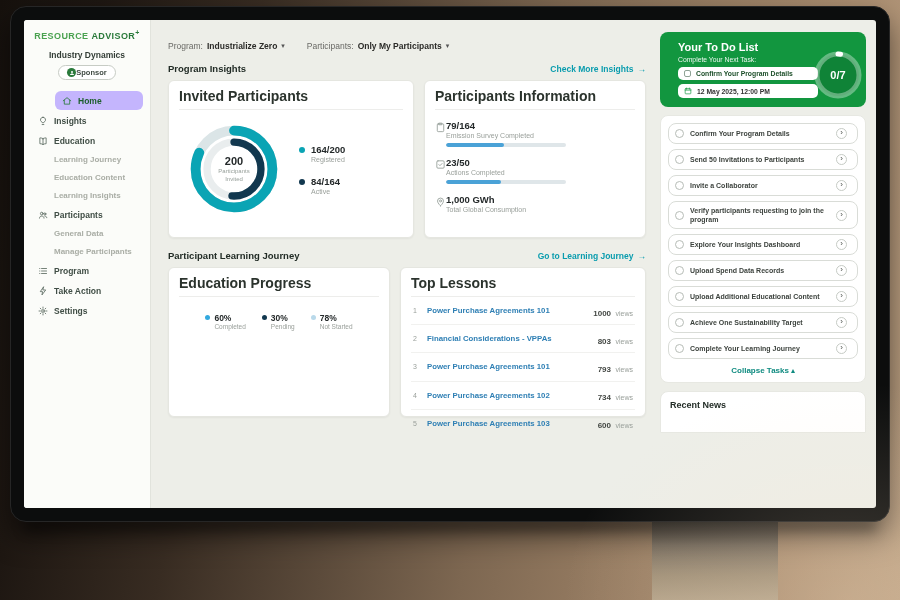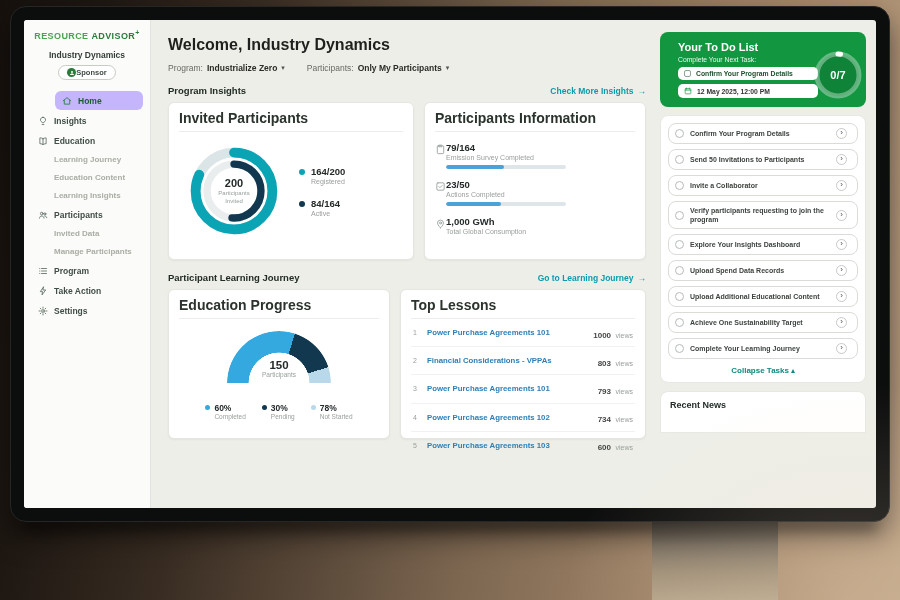--- a/index.html
+++ b/index.html
@@ -183,21 +183,21 @@
           <div class="nitem">
             <svg viewBox="0 0 24 24">
                 <circle cx="9" cy="8.5" r="3.2"></circle>
                 <path d="M3.5 19.5c0-3 2.5-5 5.5-5s5.5 2 5.5 5"></path>
                 <circle cx="16.5" cy="9.5" r="2.5"></circle>
                 <path d="M16.5 14.5c2.5 0 4.5 1.8 4.5 4"></path>
               </svg>
             <span>Participants</span>
           </div>
           <div class="nsub">
-              <span>Invited Data</span>
+              <span>General Data</span>
             </div>
           <div class="nsub">
               <span>Manage Participants</span>
             </div>
           <div class="nitem">
             <svg viewBox="0 0 24 24">
                 <path d="M8.5 6h12M8.5 12h12M8.5 18h12"></path>
                 <path d="M4 6h.5M4 12h.5M4 18h.5"></path>
               </svg>
             <span>Program</span>
@@ -212,21 +212,20 @@
             <svg viewBox="0 0 24 24">
                 <circle cx="12" cy="12" r="3.2"></circle>
                 <path d="M12 2.5v3M12 18.5v3M2.5 12h3M18.5 12h3M5.3 5.3l2.1 2.1M16.6 16.6l2.1 2.1M18.7 5.3l-2.1 2.1M7.4 16.6l-2.1 2.1"></path>
               </svg>
             <span>Settings</span>
           </div>
         </div>
       </div>
 
       <div class="main">
-        <div class="welcome">Welcome, Industry Dynamics</div>
 
         <div class="filters">
           <div class="fgroup">
             <span>Program:</span>
             <span class="fval">Industrialize Zero</span>
             <span class="caret">▾</span>
           </div>
           <div class="fgroup">
             <span>Participants:</span>
             <span class="fval">Only My Participants</span>
@@ -327,27 +326,20 @@
           <span class="sectitle">Participant Learning Journey</span>
           <span class="seclink">
             <span>Go to Learning Journey</span>
             <span>→</span>
           </span>
         </div>
 
         <div class="crow">
           <div class="card card-edu">
             <div class="ctitle">Education Progress</div>
-            <div class="gauge-wrap">
-              <div id="gauge" style="background: conic-gradient(from 270deg, rgb(51, 169, 223) 0deg, rgb(51, 169, 223) 108deg, rgb(18, 56, 79) 108deg, rgb(18, 56, 79) 162deg, rgb(185, 217, 234) 162deg, rgb(185, 217, 234) 180deg, transparent 180deg, transparent 360deg);"></div>
-              <div class="gauge-center">
-                <div class="gc-val">150</div>
-                <div class="gc-lab">Participants</div>
-              </div>
-            </div>
             <div class="edu-legend">
               <div class="eitem">
                 <span class="edot" style="background: rgb(51, 169, 223);"></span>
                 <span>
                   <div class="eval">60%</div>
                   <div class="elab">Completed</div>
                 </span>
               </div>
               <div class="eitem">
                 <span class="edot" style="background: rgb(18, 56, 79);"></span>

